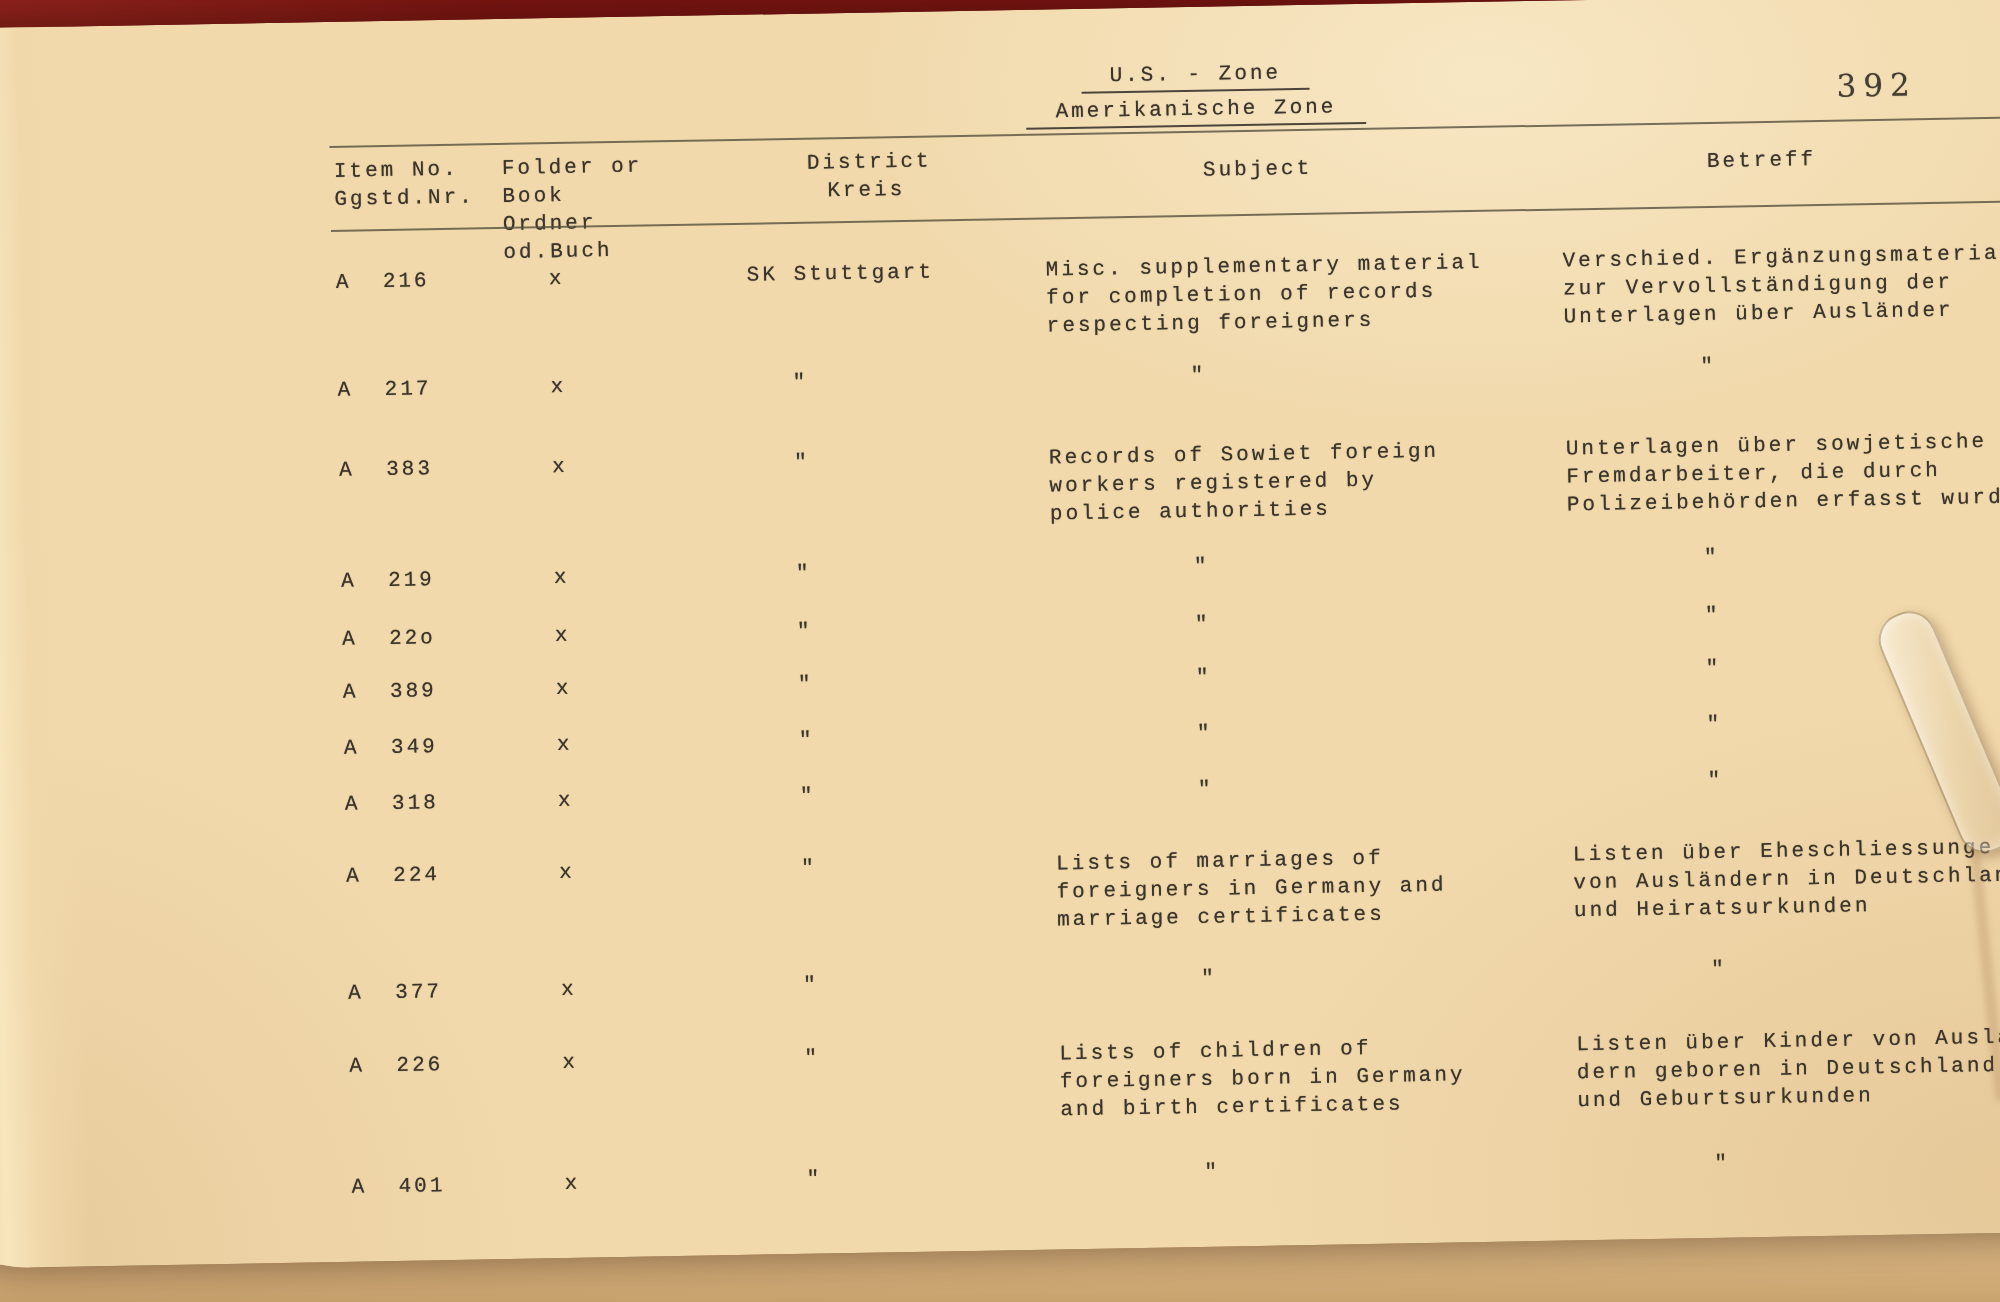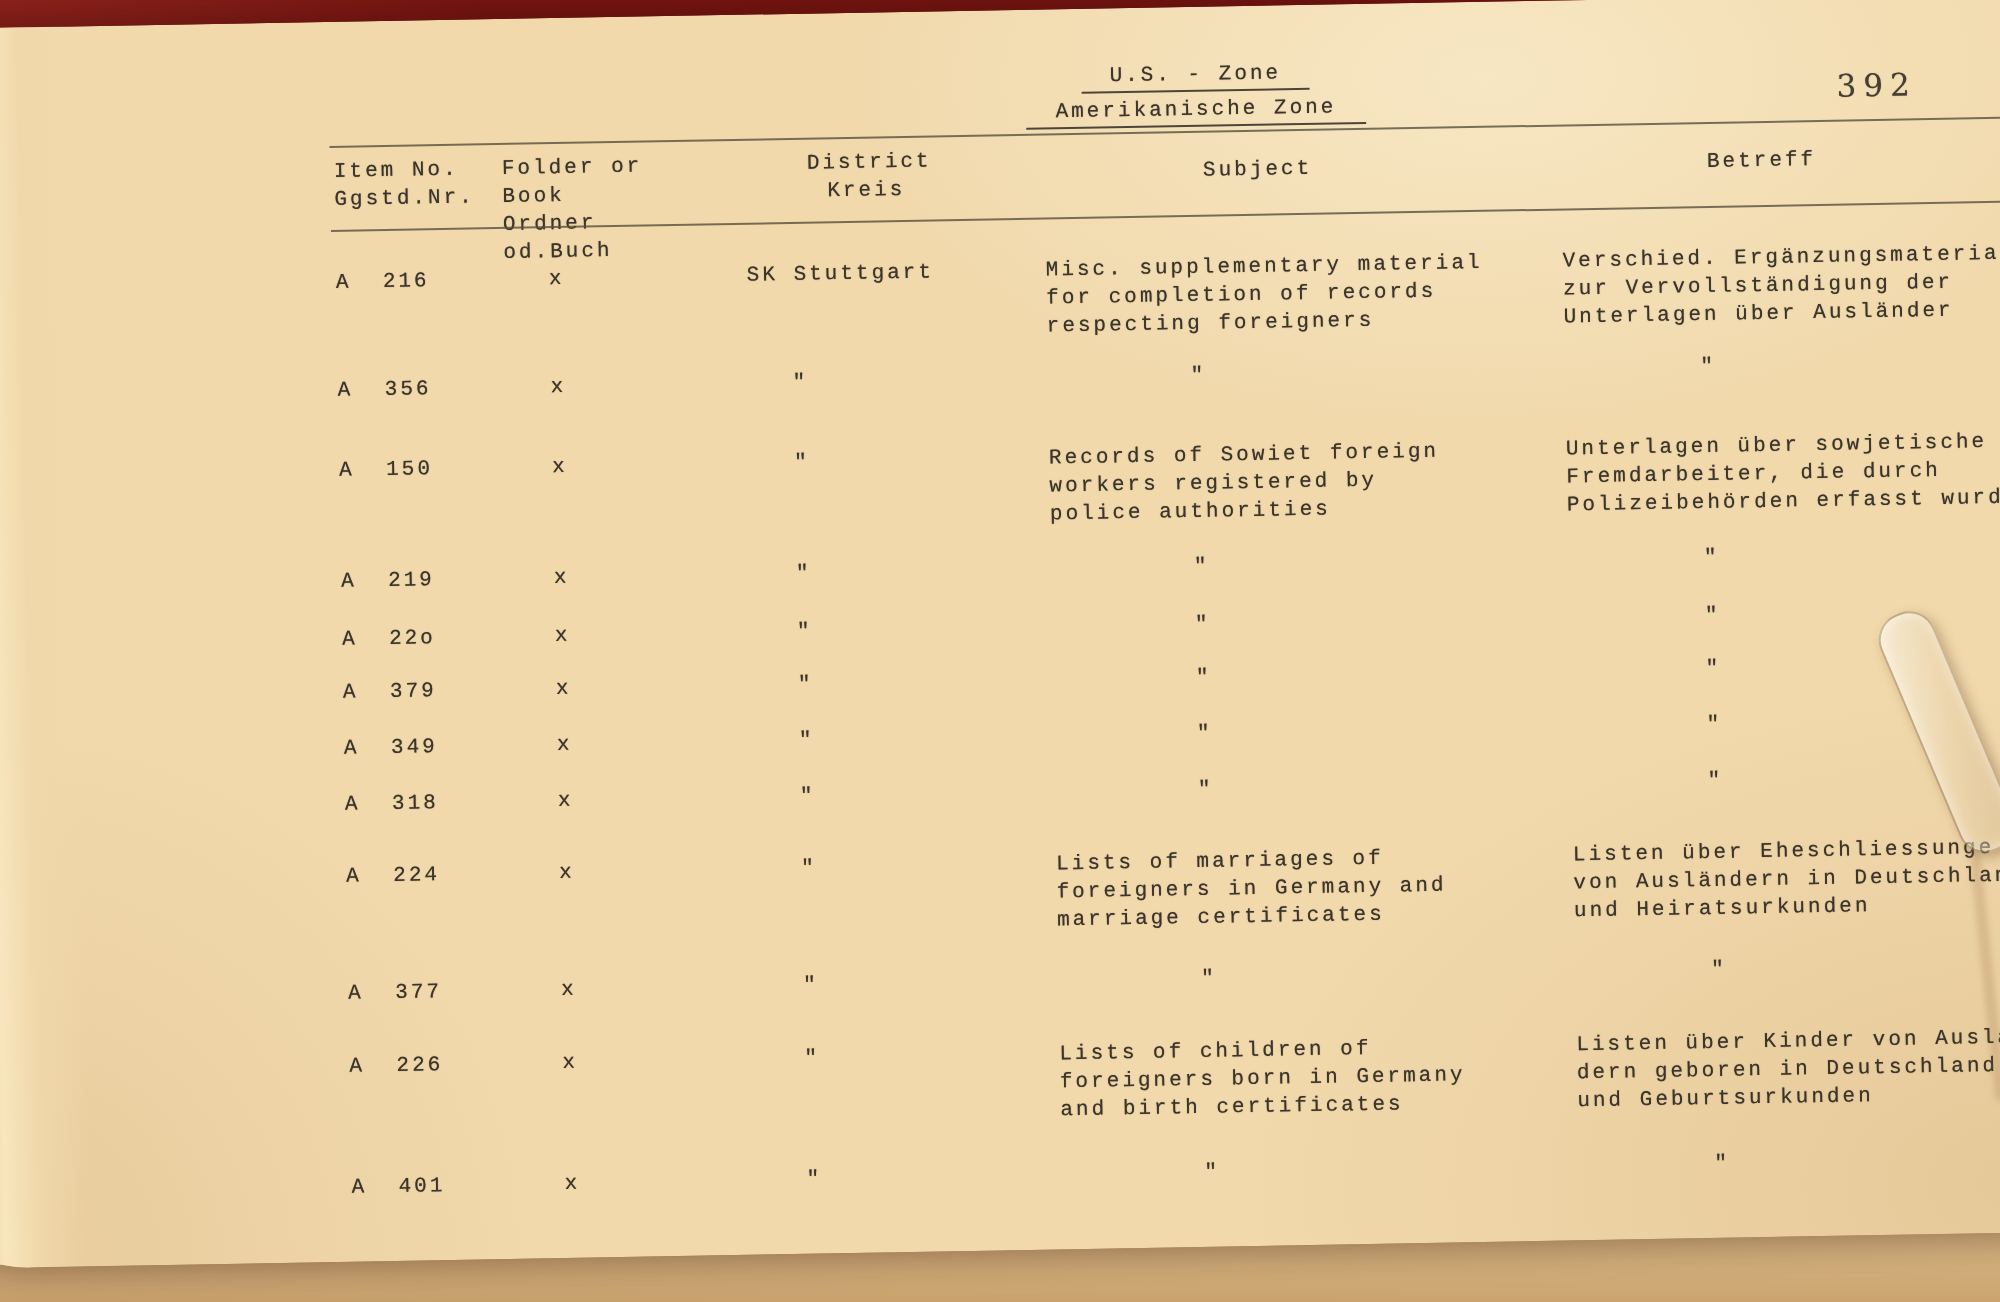--- a/index.html
+++ b/index.html
@@ -151,29 +151,29 @@
         <span class="c-district">SK Stuttgart</span>
         <span class="c-subject">Misc. supplementary material
 for completion of records
 respecting foreigners</span>
         <span class="c-betreff">Verschied. Ergänzungsmateria
 zur Vervollständigung der
 Unterlagen über Ausländer</span>
       </div>
 
       <div class="row" style="margin-top:24px">
-        <span class="c-item"><span class="letter">A</span><span class="num">356</span></span>
+        <span class="c-item"><span class="letter">A</span><span class="num">217</span></span>
         <span class="c-folder">x</span>
         <span class="c-district ditto">"</span>
         <span class="c-subject ditto">"</span>
         <span class="c-betreff ditto">"</span>
       </div>
 
       <div class="row" style="margin-top:52px">
-        <span class="c-item"><span class="letter">A</span><span class="num">150</span></span>
+        <span class="c-item"><span class="letter">A</span><span class="num">383</span></span>
         <span class="c-folder">x</span>
         <span class="c-district ditto">"</span>
         <span class="c-subject">Records of Sowiet foreign
 workers registered by
 police authorities</span>
         <span class="c-betreff">Unterlagen über sowjetische
 Fremdarbeiter, die durch
 Polizeibehörden erfasst wurd</span>
       </div>
 
@@ -187,21 +187,21 @@
 
       <div class="row" style="margin-top:30px">
         <span class="c-item"><span class="letter">A</span><span class="num">22o</span></span>
         <span class="c-folder">x</span>
         <span class="c-district ditto">"</span>
         <span class="c-subject ditto">"</span>
         <span class="c-betreff ditto">"</span>
       </div>
 
       <div class="row" style="margin-top:25px">
-        <span class="c-item"><span class="letter">A</span><span class="num">379</span></span>
+        <span class="c-item"><span class="letter">A</span><span class="num">389</span></span>
         <span class="c-folder">x</span>
         <span class="c-district ditto">"</span>
         <span class="c-subject ditto">"</span>
         <span class="c-betreff ditto">"</span>
       </div>
 
       <div class="row" style="margin-top:28px">
         <span class="c-item"><span class="letter">A</span><span class="num">349</span></span>
         <span class="c-folder">x</span>
         <span class="c-district ditto">"</span>

